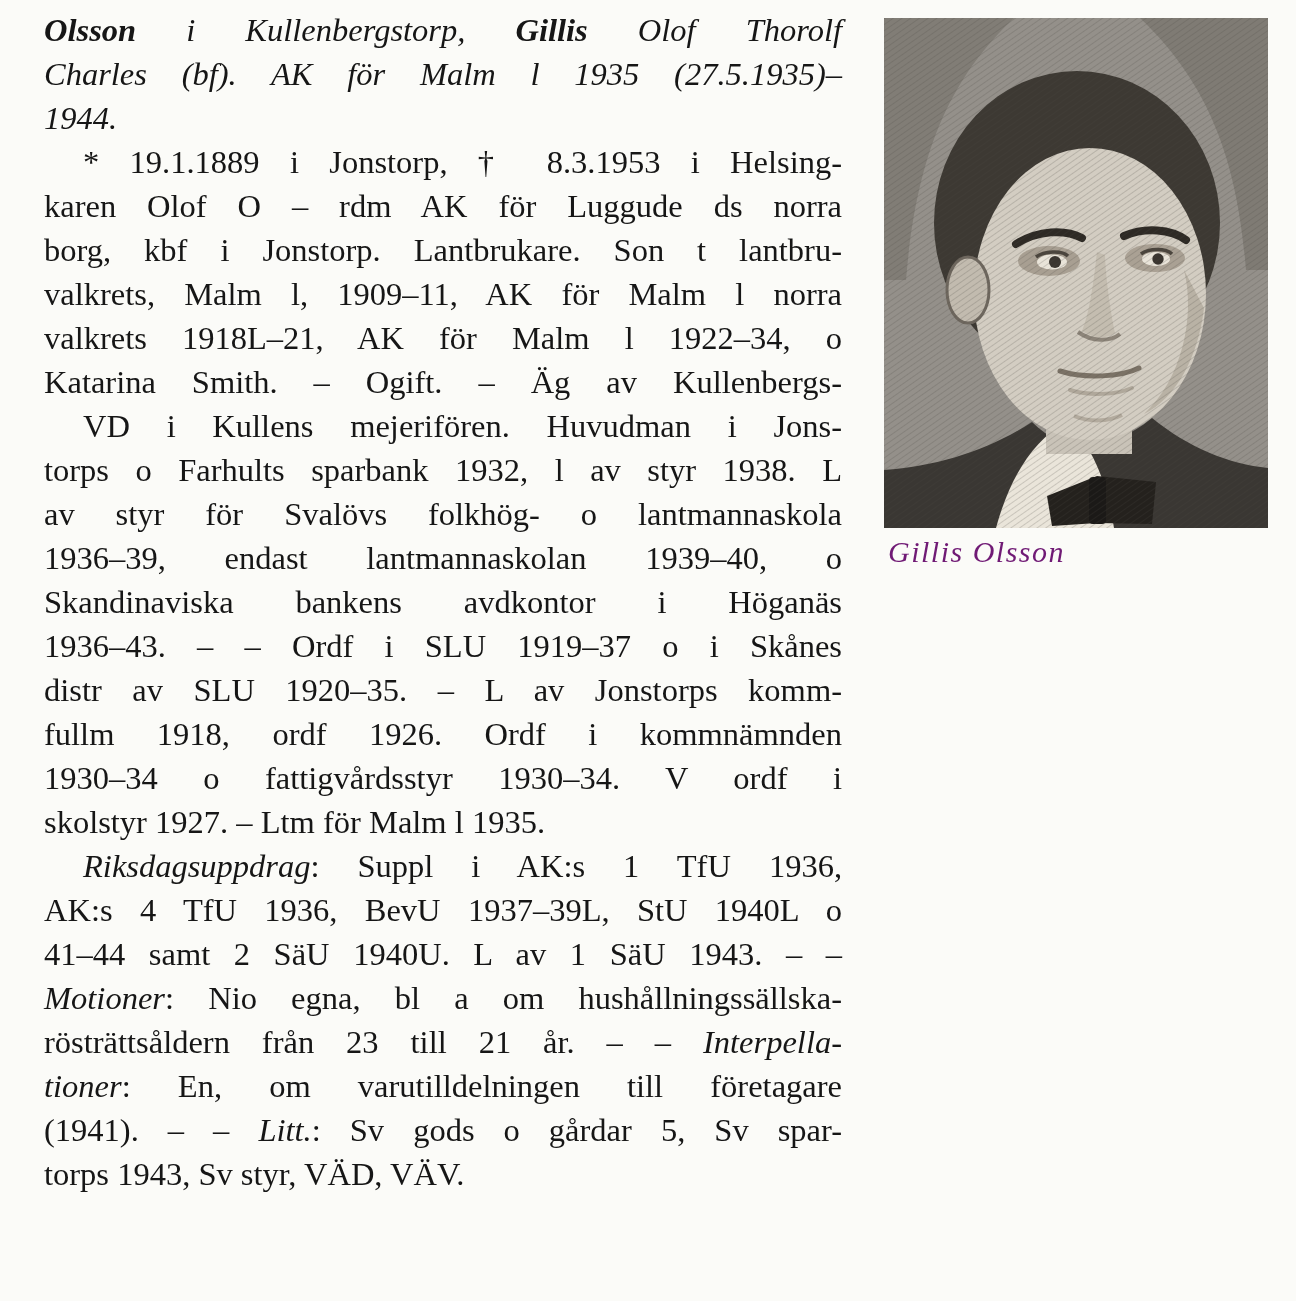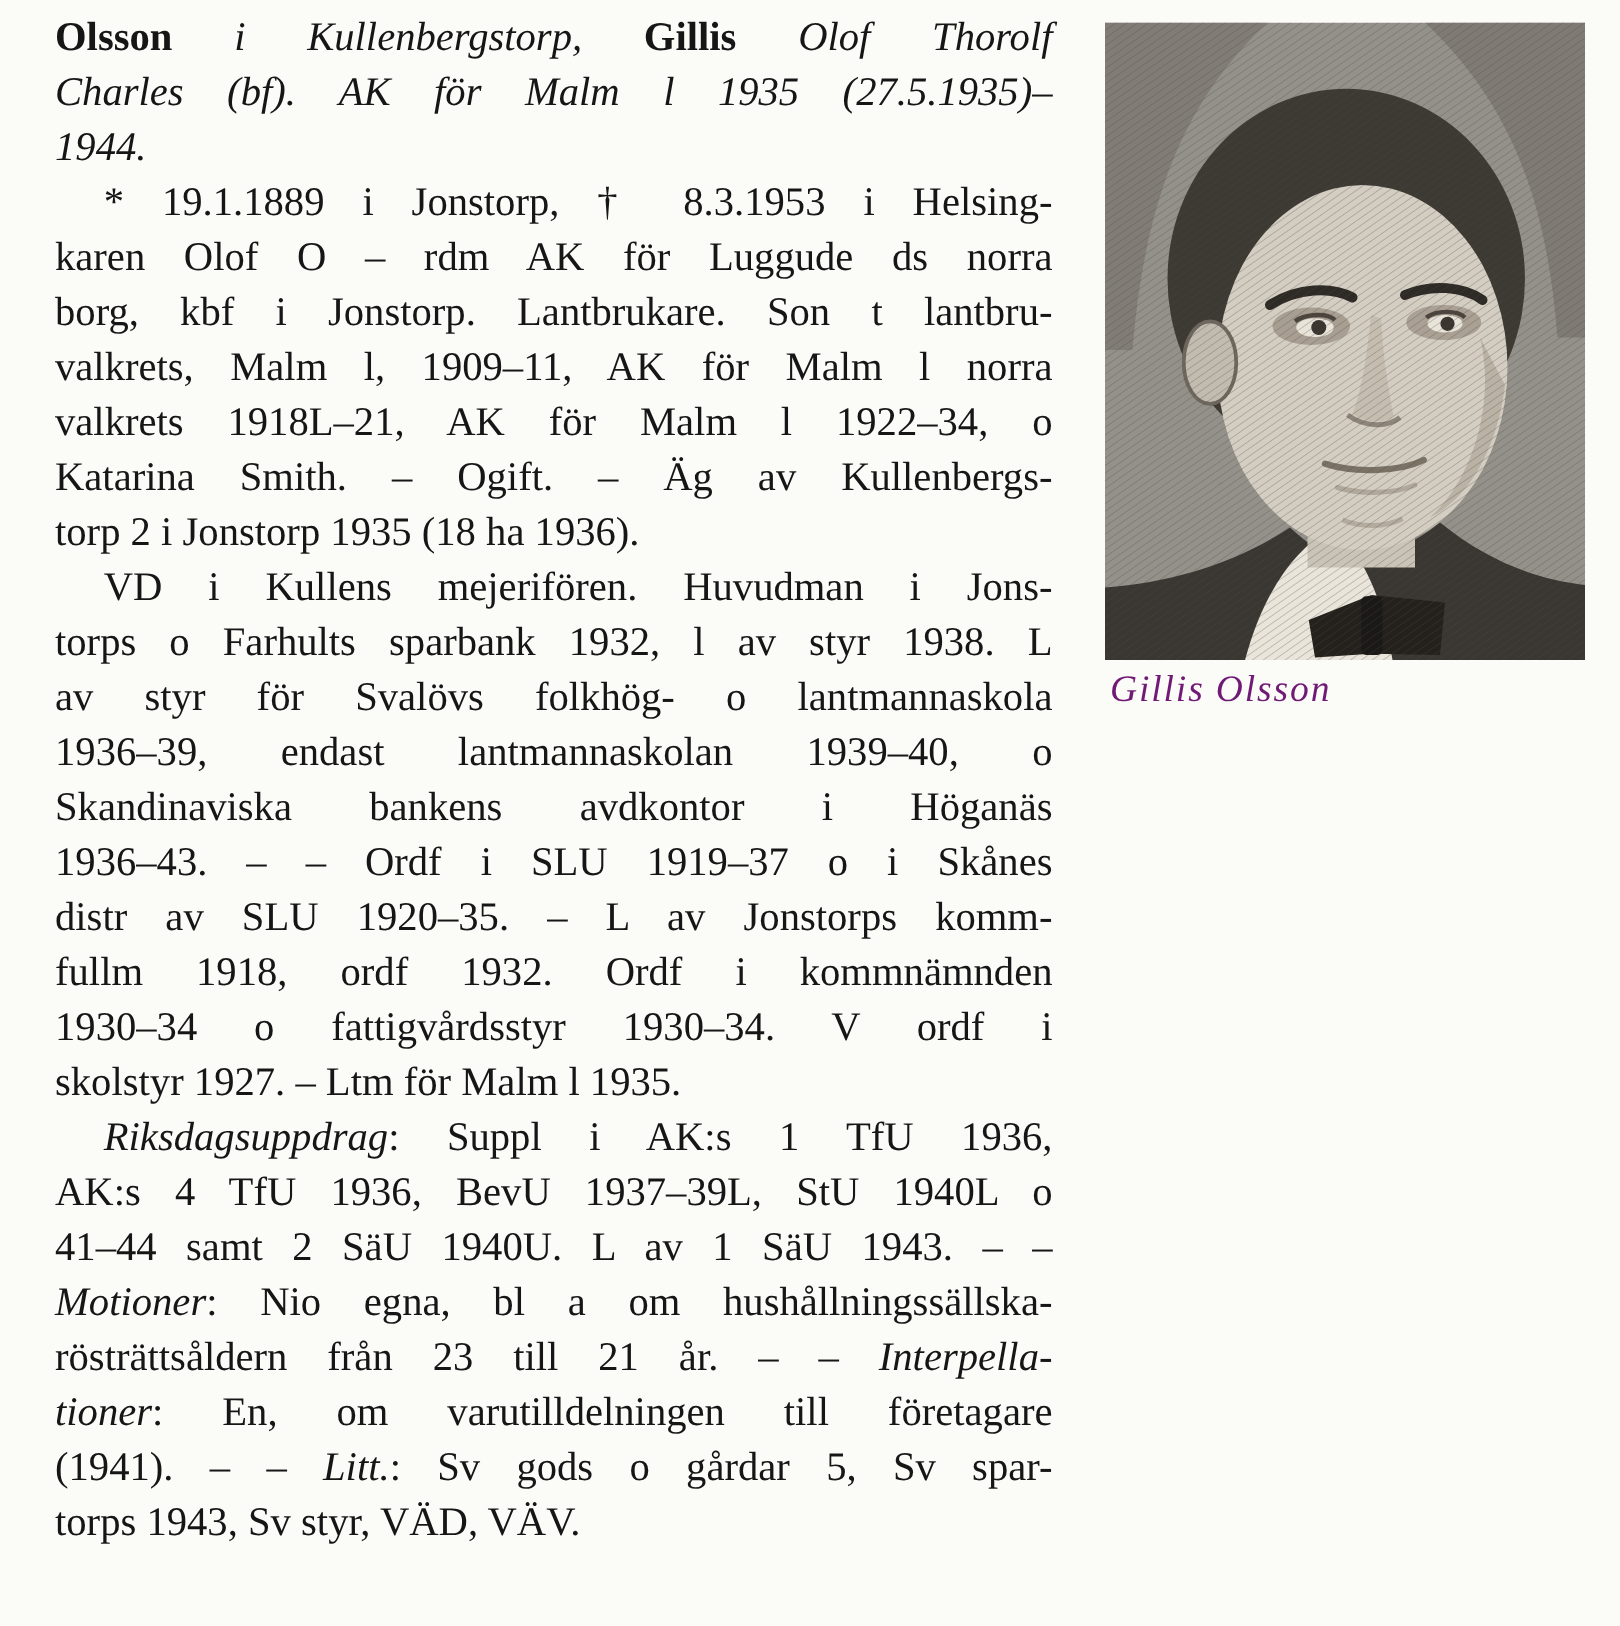--- a/index.html
+++ b/index.html
@@ -26,21 +26,21 @@
   }
   .line {
     text-align: justify;
     text-align-last: left;
     white-space: normal;
   }
   .line.just { text-align-last: justify; }
   .line.ind  { text-indent: 39px; }
   .seg.regular { font-style: normal; font-weight: 400; }
   .seg.italic { font-style: italic; font-weight: 400; }
-  .seg.bold-italic { font-weight: 700; }
+  .seg.bold-italic { font-style: italic; font-weight: 700; }
   .figure {
     position: absolute;
     left: 884px;
     top: 18px;
     width: 384px;
   }
   .photo {
     width: 384px;
     height: 510px;
     line-height: 0;
@@ -63,29 +63,28 @@
   <div class="article">
       <div class="line just"><span class="seg bold-italic">Olsson</span><span class="seg italic"> i Kullenbergstorp, </span><span class="seg bold-italic">Gillis</span><span class="seg italic"> Olof Thorolf</span></div>
       <div class="line just"><span class="seg italic">Charles (bf). AK för Malm l 1935 (27.5.1935)–</span></div>
       <div class="line"><span class="seg italic">1944.</span></div>
       <div class="line just ind"><span class="seg regular">* 19.1.1889 i Jonstorp, † 8.3.1953 i Helsing-</span></div>
       <div class="line just"><span class="seg regular">karen Olof O – rdm AK för Luggude ds norra</span></div>
       <div class="line just"><span class="seg regular">borg, kbf i Jonstorp. Lantbrukare. Son t lantbru-</span></div>
       <div class="line just"><span class="seg regular">valkrets, Malm l, 1909–11, AK för Malm l norra</span></div>
       <div class="line just"><span class="seg regular">valkrets 1918L–21, AK för Malm l 1922–34, o</span></div>
       <div class="line just"><span class="seg regular">Katarina Smith. – Ogift. – Äg av Kullenbergs-</span></div>
-      <div class="line"><span class="seg regular">torp 2 i Jonstorp 1935 (18 ha 1936).</span></div>
       <div class="line just ind"><span class="seg regular">VD i Kullens mejerifören. Huvudman i Jons-</span></div>
       <div class="line just"><span class="seg regular">torps o Farhults sparbank 1932, l av styr 1938. L</span></div>
       <div class="line just"><span class="seg regular">av styr för Svalövs folkhög- o lantmannaskola</span></div>
       <div class="line just"><span class="seg regular">1936–39, endast lantmannaskolan 1939–40, o</span></div>
       <div class="line just"><span class="seg regular">Skandinaviska bankens avdkontor i Höganäs</span></div>
       <div class="line just"><span class="seg regular">1936–43. – – Ordf i SLU 1919–37 o i Skånes</span></div>
       <div class="line just"><span class="seg regular">distr av SLU 1920–35. – L av Jonstorps komm-</span></div>
-      <div class="line just"><span class="seg regular">fullm 1918, ordf 1932. Ordf i kommnämnden</span></div>
+      <div class="line just"><span class="seg regular">fullm 1918, ordf 1926. Ordf i kommnämnden</span></div>
       <div class="line just"><span class="seg regular">1930–34 o fattigvårdsstyr 1930–34. V ordf i</span></div>
       <div class="line"><span class="seg regular">skolstyr 1927. – Ltm för Malm l 1935.</span></div>
       <div class="line just ind"><span class="seg italic">Riksdagsuppdrag</span><span class="seg regular">: Suppl i AK:s 1 TfU 1936,</span></div>
       <div class="line just"><span class="seg regular">AK:s 4 TfU 1936, BevU 1937–39L, StU 1940L o</span></div>
       <div class="line just"><span class="seg regular">41–44 samt 2 SäU 1940U. L av 1 SäU 1943. – –</span></div>
       <div class="line just"><span class="seg italic">Motioner</span><span class="seg regular">: Nio egna, bl a om hushållningssällska-</span></div>
       <div class="line just"><span class="seg regular">rösträttsåldern från 23 till 21 år. – – </span><span class="seg italic">Interpella-</span></div>
       <div class="line just"><span class="seg italic">tioner</span><span class="seg regular">: En, om varutilldelningen till företagare</span></div>
       <div class="line just"><span class="seg regular">(1941). – – </span><span class="seg italic">Litt.</span><span class="seg regular">: Sv gods o gårdar 5, Sv spar-</span></div>
       <div class="line"><span class="seg regular">torps 1943, Sv styr, VÄD, VÄV.</span></div>

